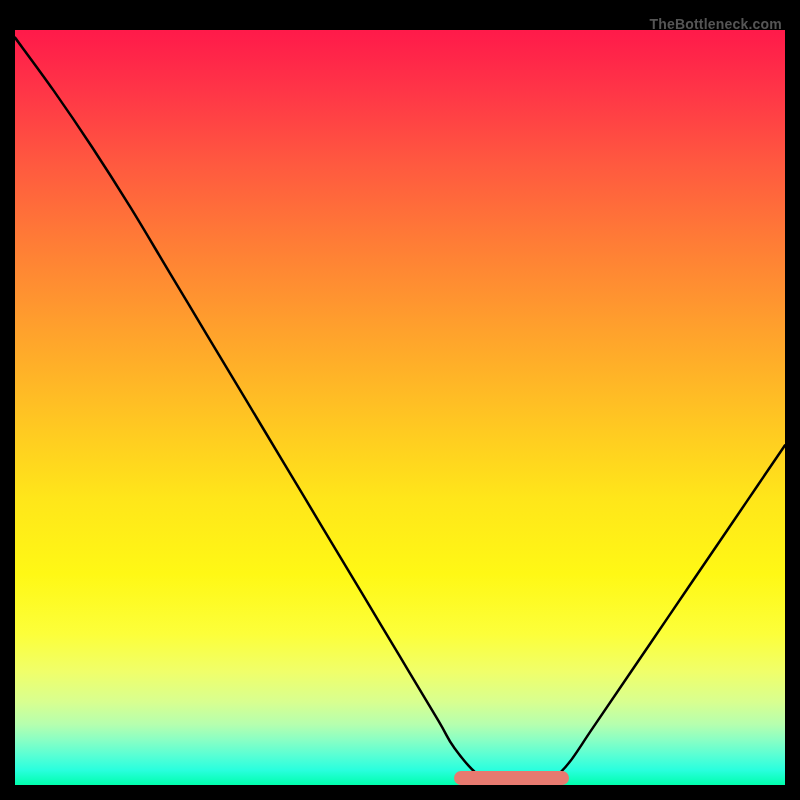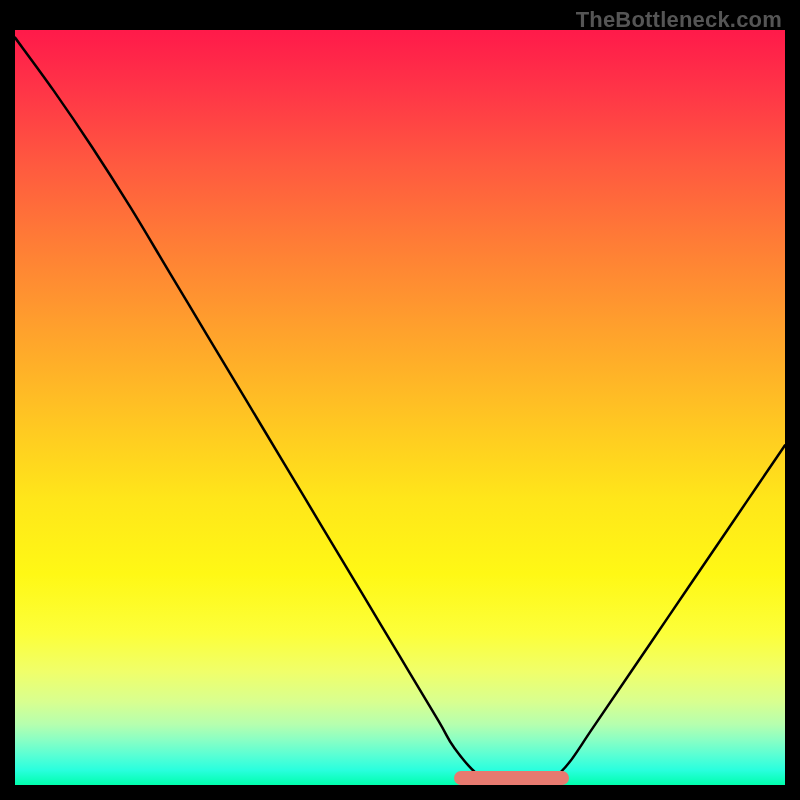--- a/index.html
+++ b/index.html
@@ -30,24 +30,24 @@
       #d8ff90 89%,
       #b5ffaf 92%,
       #8affc4 94%,
       #5affd4 96%,
       #2affde 98%,
       #00ffad 100%
     );
   }
   .attribution {
     position: absolute;
-    top: 7px;
+    top: 16px;
     right: 18px;
     font-family: Arial, Helvetica, sans-serif;
-    font-size: 22px;
+    font-size: 14px;
     font-weight: bold;
     color: #555;
     letter-spacing: 0.2px;
   }
   .curve-svg {
     position: absolute;
     left: 15px;
     top: 30px;
     width: 770px;
     height: 755px;

